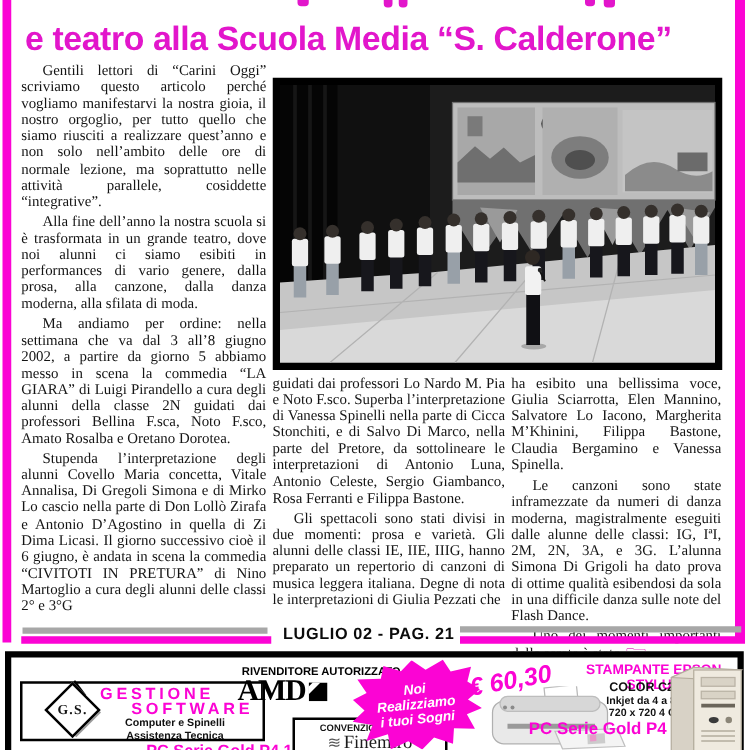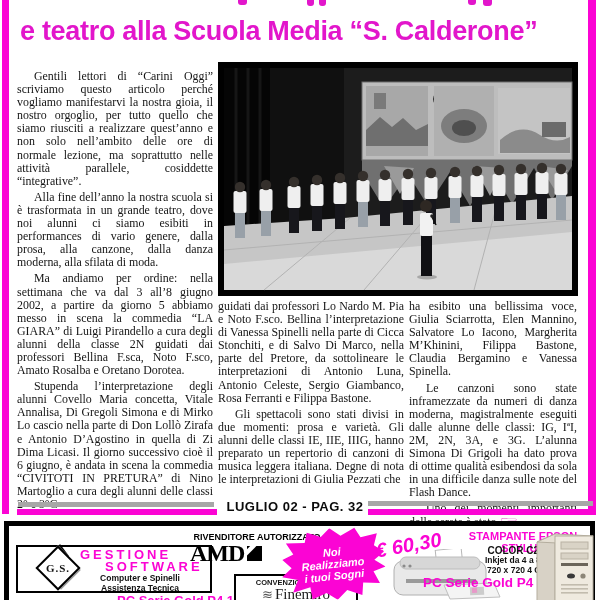--- a/index.html
+++ b/index.html
@@ -15,21 +15,21 @@
   .headline{position:absolute;left:20px;right:20px;top:16px;margin:0;text-align:left;
             font-family:"Liberation Sans",sans-serif;font-weight:800;font-size:27px;
             letter-spacing:-0.3px;color:var(--mag);}
   
   .photo{position:absolute;left:218px;top:62px;width:360px;height:234px;margin:0;}
   .photo svg{display:block;}
   
   .col{position:absolute;font-size:11.9px;line-height:13.1px;text-align:justify;}
   .col p{margin:0 0 3px 0;text-indent:17px;}
   .col p.cont{text-indent:0;}
-  .col1{left:17px;top:70px;width:196px;}
+  .col1{left:17px;top:50px;width:196px;}
   .col2{left:218px;top:300px;width:186px;}
   .col3{left:409px;top:300px;width:168px;}
   .manicule{font-family:"DejaVu Sans",sans-serif;font-size:21px;color:#e23fc0;
             vertical-align:-4px;line-height:0;}
   
   .hbar{position:absolute;height:5px;}
   .footer-text{position:absolute;left:220px;top:499px;width:150px;text-align:center;
                font-family:"Liberation Sans",sans-serif;font-weight:800;font-size:13px;
                letter-spacing:0.5px;color:#0b0b0b;}
   
@@ -180,37 +180,37 @@
   </figure>
 
   <div class="col col1">
     <p>Gentili lettori di “Carini Oggi” scriviamo questo articolo perché vogliamo manifestarvi la nostra gioia, il nostro orgoglio, per tutto quello che siamo riusciti a realizzare quest’anno e non solo nell’ambito delle ore di normale lezione, ma soprattutto nelle attività parallele, cosiddette “integrative”.</p>
     <p>Alla fine dell’anno la nostra scuola  si è trasformata in un grande teatro, dove noi alunni ci siamo esibiti in performances di vario genere, dalla prosa, alla canzone, dalla danza moderna, alla sfilata di moda.</p>
     <p>Ma andiamo per ordine: nella settimana che va dal 3 all’8 giugno 2002, a partire da giorno 5 abbiamo messo in scena la commedia “LA GIARA” di Luigi Pirandello a cura degli alunni della classe 2N guidati dai professori Bellina F.sca, Noto F.sco, Amato Rosalba e Oretano Dorotea.</p>
     <p>Stupenda l’interpretazione degli alunni Covello Maria concetta, Vitale Annalisa, Di Gregoli Simona e di Mirko Lo cascio nella parte di Don Lollò Zirafa e Antonio D’Agostino in quella di Zi Dima Licasi.  Il giorno successivo cioè il 6 giugno, è andata in scena la commedia “CIVITOTI IN PRETURA” di Nino Martoglio a cura degli alunni delle classi 2° e 3°G</p>
   </div>
 
   <div class="col col2">
-    <p class="cont">guidati dai professori Lo Nardo M. Pia e Noto F.sco. Bellina l’interpretazione di Vanessa Spinelli nella parte di Cicca Stonchiti, e di Salvo Di Marco, nella parte del Pretore, da sottolineare le interpretazioni di Antonio Luna, Antonio Celeste, Sergio Giambanco, Rosa Ferranti e Filippa Bastone.</p>
+    <p class="cont">guidati dai professori Lo Nardo M. Pia e Noto F.sco. Superba l’interpretazione di Vanessa Spinelli nella parte di Cicca Stonchiti, e di Salvo Di Marco, nella parte del Pretore, da sottolineare le interpretazioni di Antonio Luna, Antonio Celeste, Sergio Giambanco, Rosa Ferranti e Filippa Bastone.</p>
     <p>Gli spettacoli sono stati divisi in due momenti: prosa e varietà. Gli alunni delle classi IE, IIE, IIIG, hanno preparato un repertorio di canzoni di musica leggera italiana. Degne di nota le interpretazioni di Giulia Pezzati che</p>
   </div>
 
   <div class="col col3">
     <p class="cont">ha esibito una bellissima voce, Giulia Sciarrotta, Elen Mannino, Salvatore Lo Iacono,  Margherita M’Khinini, Filippa Bastone, Claudia Bergamino e Vanessa Spinella.</p>
     <p>Le canzoni sono state inframezzate da numeri di danza moderna, magistralmente eseguiti dalle alunne delle classi: IG, IªI, 2M, 2N, 3A, e 3G. L’alunna Simona Di Grigoli ha dato prova di ottime qualità esibendosi da sola in una difficile danza sulle note del Flash Dance.</p>
     <p>
       <span>Uno dei momenti importanti delle serate  è stato</span>
       <span class="manicule">☞</span>
     </p>
   </div>
 
   
   <i class="hbar" style="left:18px;top:502px;width:196px;background:var(--gray)"></i>
   <i class="hbar" style="left:17px;top:509px;width:200px;height:6px;background:var(--fmag)"></i>
-  <span class="footer-text">LUGLIO 02 - PAG. 32</span>
+  <span class="footer-text">LUGLIO 02 - PAG. 21</span>
   <i class="hbar" style="left:368px;top:501px;width:225px;background:var(--gray)"></i>
   <i class="hbar" style="left:368px;top:509px;width:228px;height:6px;background:var(--fmag)"></i>
 
   
   <div class="ad">
 
     <div class="gs-box">
       <span class="diamond-wrap">
         <i class="dpeak"></i>
         <i class="dshadow"></i>

